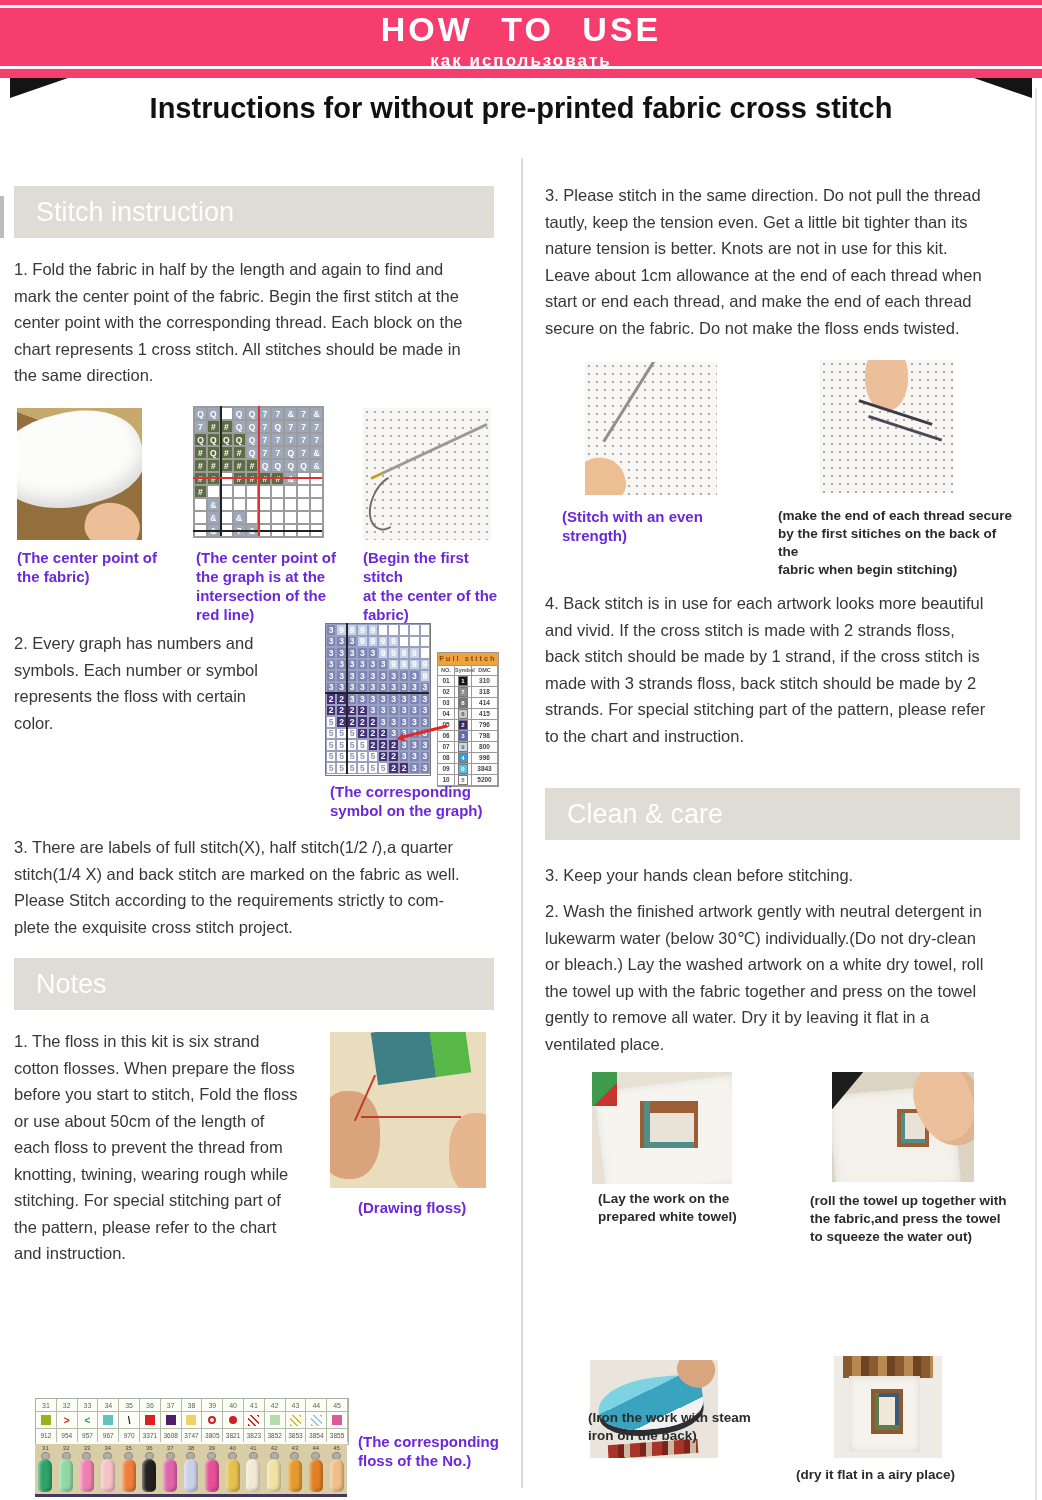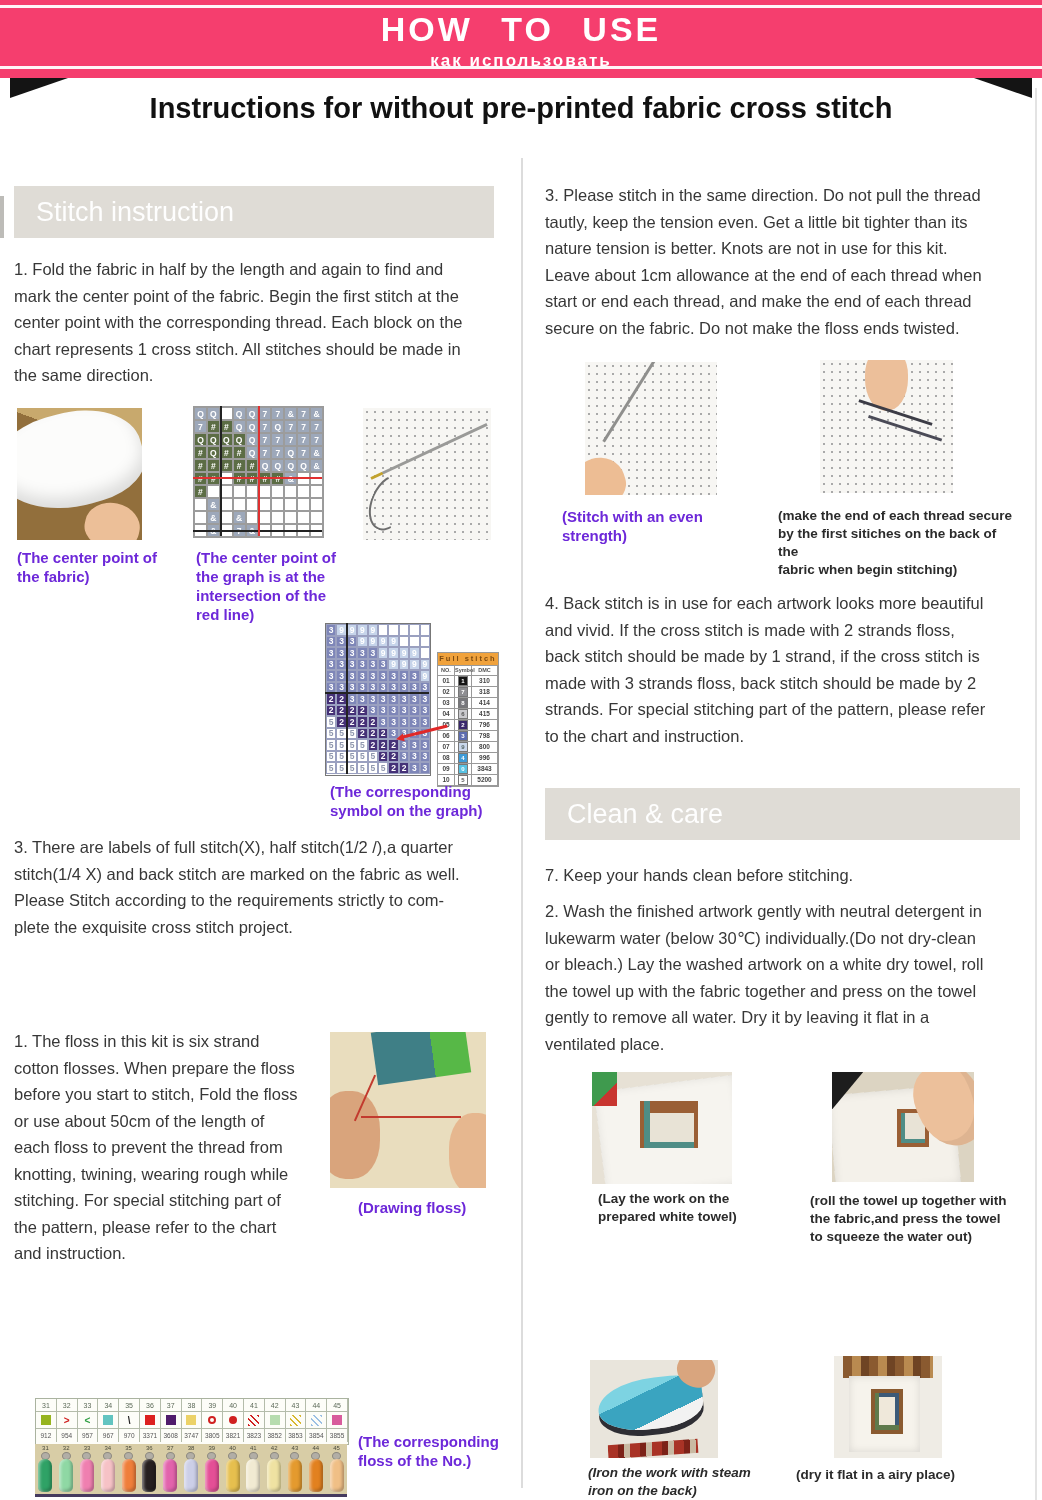--- a/index.html
+++ b/index.html
@@ -299,21 +299,28 @@
     <div class="redline-v" style="left:65px;top:0;height:130px;"></div>
     <div class="redline-h" style="left:0;top:71px;width:129px;"></div>
     <div class="blackline-h" style="left:0;top:124px;width:129px;"></div>
   </div>
   <div class="abs cap" style="left:196px;top:548px;width:140px;">(The center point of
 the graph is at the
 intersection of the
 red line)</div>
 
   <div class="abs photo dots ph-needle" style="left:363px;top:408px;width:128px;height:132px;"></div>
-
+  <div class="abs cap" style="left:363px;top:548px;width:140px;">(Begin the first stitch
+at the center of the
+fabric)</div>
+
+  <div class="abs para" style="left:14px;top:630px;width:310px;">2. Every graph has numbers and
+symbols. Each number or symbol
+represents the floss with certain
+color.</div>
 
   <div class="abs" style="left:325px;top:623px;width:104px;height:152px;">
     <div class="num-grid" style="width:104px;height:151px;">
         <span class="ng-cell" style="background: rgb(126, 134, 184);">3</span>
         <span class="ng-cell" style="background: rgb(198, 212, 234);">9</span>
         <span class="ng-cell" style="background: rgb(198, 212, 234);">9</span>
         <span class="ng-cell" style="background: rgb(198, 212, 234);">9</span>
         <span class="ng-cell" style="background: rgb(198, 212, 234);">9</span>
         <span class="ng-cell"></span>
         <span class="ng-cell"></span>
@@ -524,20 +531,21 @@
     </div>
   <div class="abs red-arrow" style="left:402px;top:730px;width:46px;"></div>
   <div class="abs cap" style="left:330px;top:782px;width:180px;">(The corresponding
 symbol on the graph)</div>
 
   <div class="abs para" style="left:14px;top:834px;width:490px;">3. There are labels of full stitch(X), half stitch(1/2 /),a quarter
 stitch(1/4 X) and back stitch are marked on the fabric as well.
 Please Stitch according to the requirements strictly to com-
 plete the exquisite cross stitch project.</div>
 
+  <div class="abs sec-head" style="left:14px;top:958px;width:480px;">Notes</div>
 
   <div class="abs para" style="left:14px;top:1028px;width:320px;">1. The floss in this kit is six strand
 cotton flosses. When prepare the floss
 before you start to stitch, Fold the floss
 or use about 50cm of the length of
 each floss to prevent the thread from
 knotting, twining, wearing rough while
 stitching. For special stitching part of
 the pattern, please refer to the chart
 and instruction.</div>
@@ -720,21 +728,21 @@
 
   <div class="abs para" style="left:545px;top:590px;width:485px;">4. Back stitch is in use for each artwork looks more beautiful
 and vivid. If the cross stitch is made with 2 strands floss,
 back stitch should be made by 1 strand, if the cross stitch is
 made with 3 strands floss, back stitch should be made by 2
 strands. For special stitching part of the pattern, please refer
 to the chart and instruction.</div>
 
   <div class="abs sec-head" style="left:545px;top:788px;width:475px;">Clean &amp; care</div>
 
-  <div class="abs para" style="left:545px;top:862px;width:485px;">7. Keep your hands clean before stitching.</div>
+  <div class="abs para" style="left:545px;top:862px;width:485px;">3. Keep your hands clean before stitching.</div>
   <div class="abs para" style="left:545px;top:898px;width:485px;">2. Wash the finished artwork gently with neutral detergent in
 lukewarm water (below 30℃) individually.(Do not dry-clean
 or bleach.) Lay the washed artwork on a white dry towel, roll
 the towel up with the fabric together and press on the towel
 gently to remove all water. Dry it by leaving it flat in a
 ventilated place.</div>
 
   <div class="abs photo ph-towel1" style="left:592px;top:1072px;width:140px;height:112px;">
     <div class="ph-green"></div>
   </div>
@@ -746,21 +754,21 @@
     <div class="ph-art2"></div>
   </div>
   <div class="abs cap-sm" style="left:810px;top:1192px;width:215px;">(roll the towel up together with
 the fabric,and press the towel
 to squeeze the water out)</div>
 
 
   <div class="abs photo ph-iron" style="left:590px;top:1360px;width:128px;height:98px;">
     <div class="hand"></div>
   </div>
-  <div class="abs cap-sm" style="left:588px;top:1464px;width:180px;font-style:italic;">(Iron the work with steam
+  <div class="abs cap-sm" style="left:588px;top:1409px;width:180px;">(Iron the work with steam
 iron on the back)</div>
 
   <div class="abs photo ph-dry" style="left:834px;top:1356px;width:108px;height:102px;">
     <div class="art"></div>
   </div>
   <div class="abs cap-sm" style="left:796px;top:1466px;width:190px;">(dry it flat in a airy place)</div>
 
 </div>
 
 </body></html>

